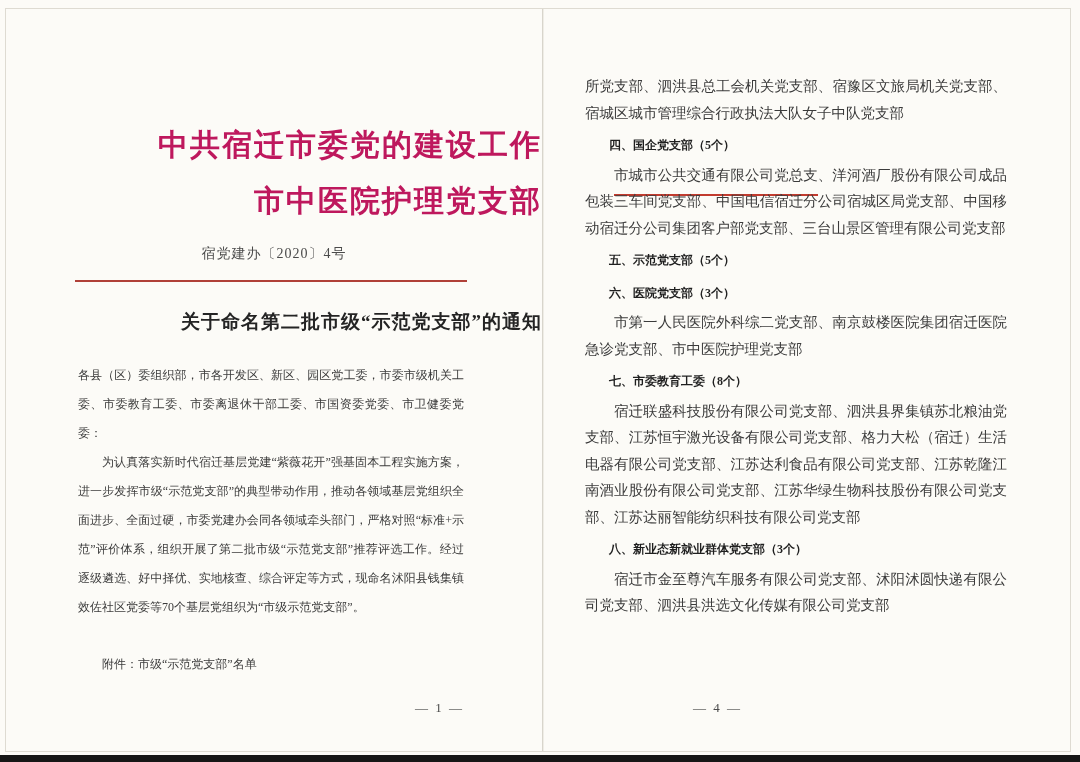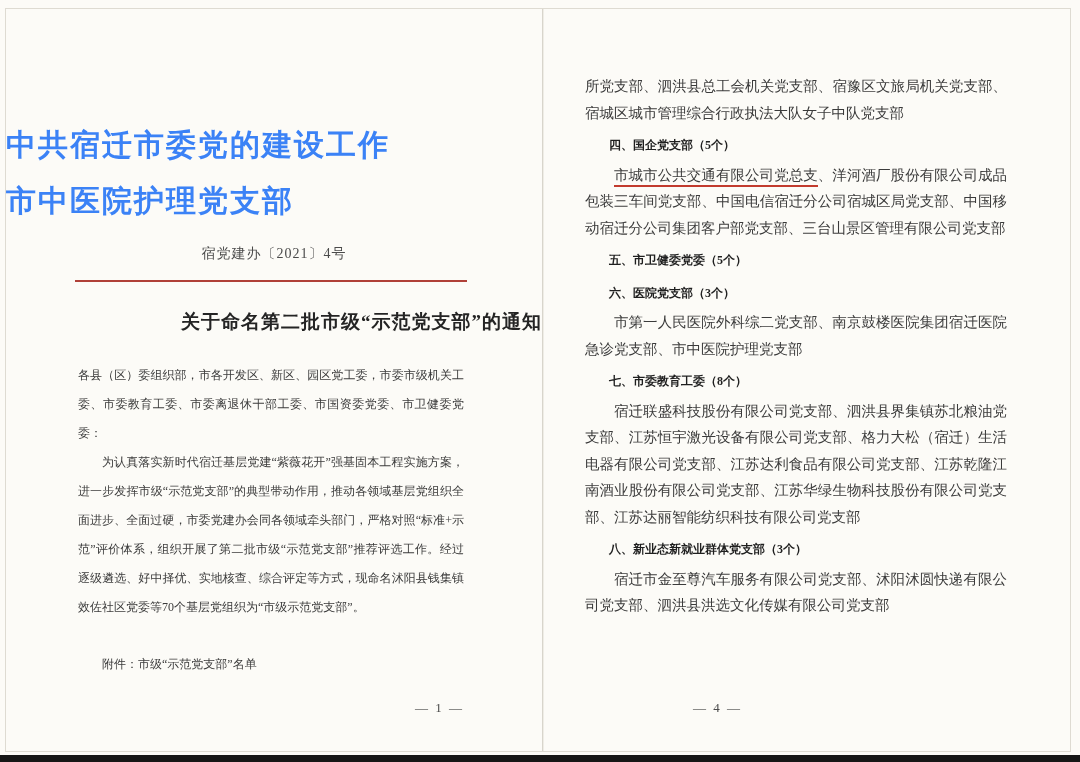--- a/index.html
+++ b/index.html
@@ -17,22 +17,22 @@
     position:absolute; left:542px; top:9px; bottom:11px; width:1px;
     background:#d8d5cc; box-shadow:1px 0 0 #efede6;
   }
   .bottom-strip {
     position:absolute; left:0; right:0; bottom:0; height:7px; background:#161616;
   }
 
   
   .page-left { position:absolute; left:6px; top:9px; width:536px; height:743px; }
   .org-title {
-    margin-top:108px; text-align:left;
-    color:#3b82f6; font-weight:bold; font-size:30px; line-height:56px;
+    margin-top:108px; text-align:right;
+    color:#be185d; font-weight:bold; font-size:30px; line-height:56px;
     letter-spacing:2px; white-space:nowrap;
   }
   .doc-number {
     text-align:center; font-size:14px; margin-top:16px; color:#4a4a4a;
     letter-spacing:1px;
   }
   .red-rule {
     height:2px; background:#b04038; width:392px; margin:17px 0 0 69px;
   }
   .notice-title {
@@ -57,55 +57,55 @@
   .right-body {
     margin:64px 0 8px 42px; width:422px;
     font-size:14.5px; line-height:26.5px; text-align:justify;
   }
   .right-body p { margin:0; }
   .sec-heading {
     font-weight:bold; color:#1f1f1f; text-indent:2em;
     margin:6px 0 3px 0 !important; font-size:12px; text-align:left;
   }
   .underline-red {
-    border-bottom:2px solid #c23b2e; padding-bottom:2px;
+    border-bottom:2px solid #c23b2e; padding-bottom:11px;
   }
   .pagenum-right { left:150px; }
 </style>
 </head>
 <body>
 
 <div class="canvas">
 
   <div class="page-left">
     <div class="org-title">
       <div>中共宿迁市委党的建设工作</div>
       <div>市中医院护理党支部</div>
     </div>
-    <div class="doc-number">宿党建办〔2021〕4号</div>
+    <div class="doc-number">宿党建办〔2020〕4号</div>
     <div class="red-rule"></div>
     <div class="notice-title">关于命名第二批市级“示范党支部”的通知</div>
     <div class="left-body">
       <p>各县（区）委组织部，市各开发区、新区、园区党工委，市委市级机关工委、市委教育工委、市委离退休干部工委、市国资委党委、市卫健委党委：</p>
       <p class="para-indent">为认真落实新时代宿迁基层党建“紫薇花开”强基固本工程实施方案，进一步发挥市级“示范党支部”的典型带动作用，推动各领域基层党组织全面进步、全面过硬，市委党建办会同各领域牵头部门，严格对照“标准+示范”评价体系，组织开展了第二批市级“示范党支部”推荐评选工作。经过逐级遴选、好中择优、实地核查、综合评定等方式，现命名沭阳县钱集镇效佐社区党委等70个基层党组织为“市级示范党支部”。</p>
       <p class="attach">附件：市级“示范党支部”名单</p>
     </div>
     <div class="pagenum pagenum-left">— 1 —</div>
   </div>
 
   <div class="divider"></div>
 
   <div class="page-right">
     <div class="right-body">
       <p>所党支部、泗洪县总工会机关党支部、宿豫区文旅局机关党支部、宿城区城市管理综合行政执法大队女子中队党支部</p>
 
       <p class="sec-heading">四、国企党支部（5个）</p>
       <p class="para-indent"><span class="underline-red">市城市公共交通有限公司党总支</span><span>、洋河酒厂股份有限公司成品包装三车间党支部、中国电信宿迁分公司宿城区局党支部、中国移动宿迁分公司集团客户部党支部、三台山景区管理有限公司党支部</span></p>
 
-      <p class="sec-heading">五、市卫健委党委（5个）</p>
+      <p class="sec-heading">五、示范党支部（5个）</p>
 
       <p class="sec-heading">六、医院党支部（3个）</p>
       <p class="para-indent">市第一人民医院外科综二党支部、南京鼓楼医院集团宿迁医院急诊党支部、市中医院护理党支部</p>
 
       <p class="sec-heading">七、市委教育工委（8个）</p>
       <p class="para-indent">宿迁联盛科技股份有限公司党支部、泗洪县界集镇苏北粮油党支部、江苏恒宇激光设备有限公司党支部、格力大松（宿迁）生活电器有限公司党支部、江苏达利食品有限公司党支部、江苏乾隆江南酒业股份有限公司党支部、江苏华绿生物科技股份有限公司党支部、江苏达丽智能纺织科技有限公司党支部</p>
 
       <p class="sec-heading">八、新业态新就业群体党支部（3个）</p>
       <p class="para-indent">宿迁市金至尊汽车服务有限公司党支部、沭阳沭圆快递有限公司党支部、泗洪县洪选文化传媒有限公司党支部</p>
     </div>

